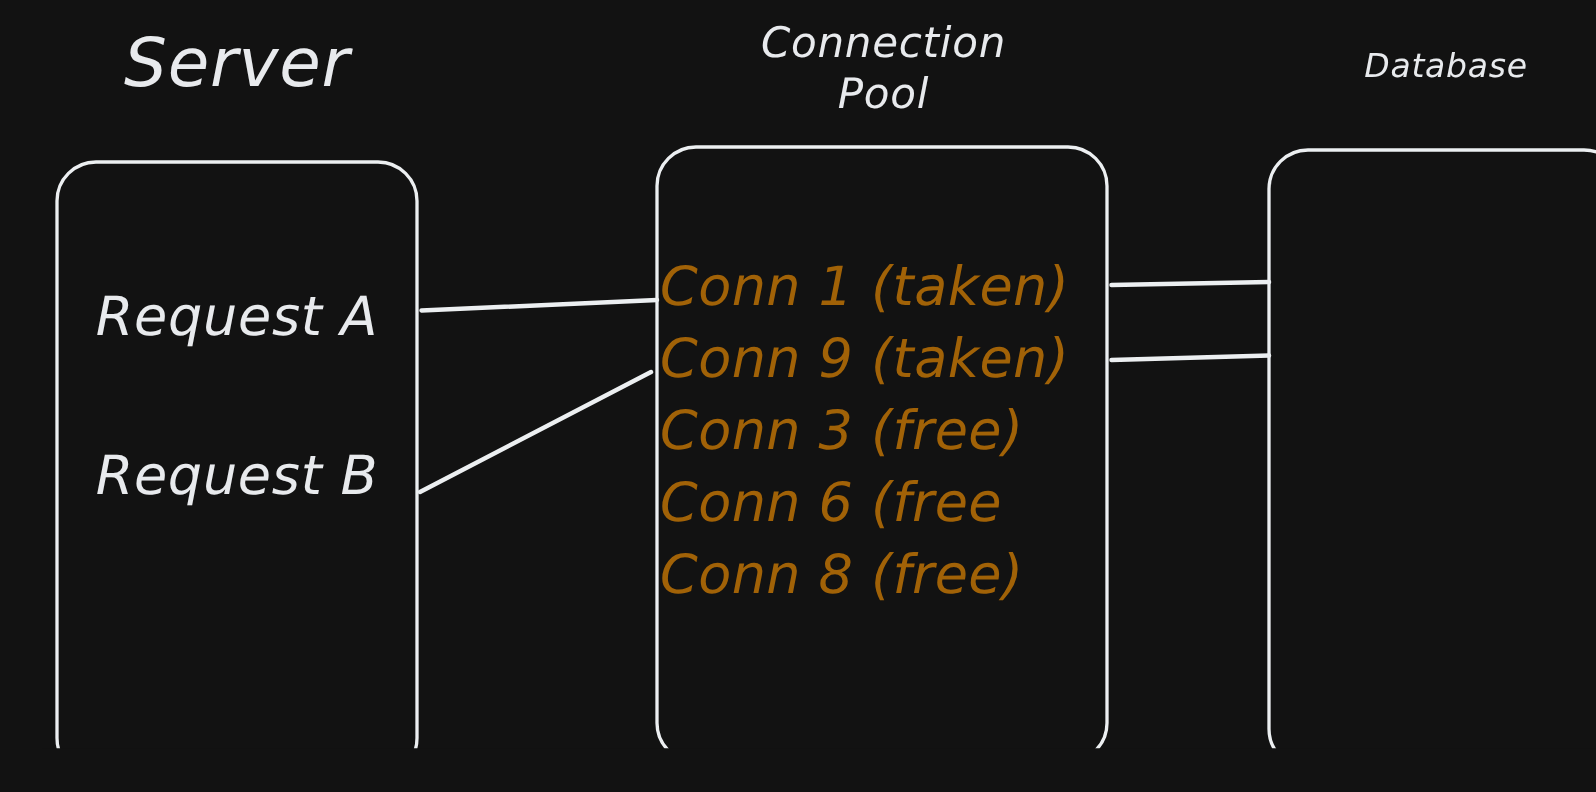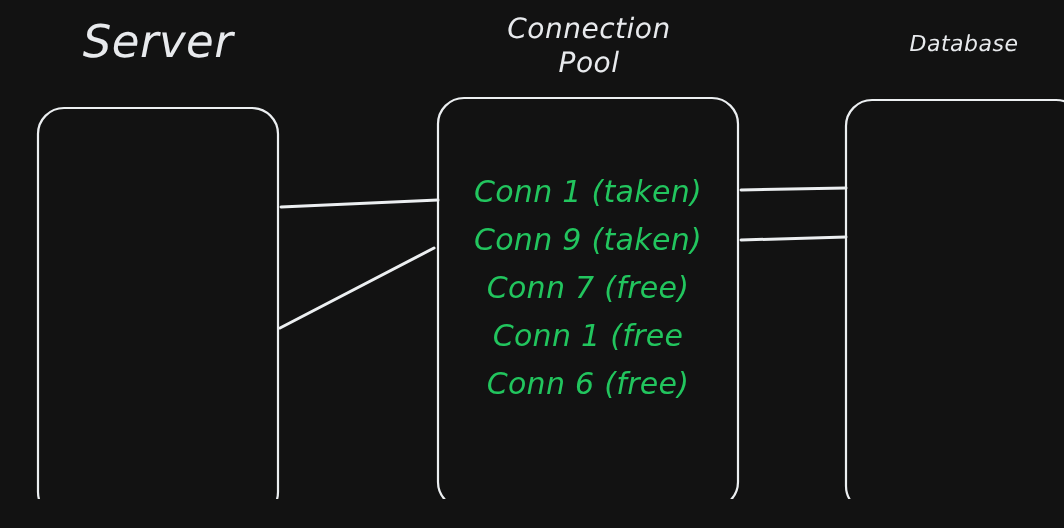--- a/index.html
+++ b/index.html
@@ -98,24 +98,24 @@
   }
   .pool-body {
     position: absolute;
     left: 412px;
     top: 168px;
     width: 296px;
     font-style: italic;
     font-weight: 300;
   }
   .pool-body .conn {
-    color: #22c55e;
-    font-size: 30px;
+    color: #a16207;
+    font-size: 36px;
     line-height: 48px;
-    text-align: center;
+    text-align: left;
     font-family: "DejaVu Sans", "Liberation Sans", sans-serif;
     letter-spacing: 0.3px;
   }
   .db-body {
     left: 818px;
     top: 268px;
     width: 236px;
     font-size: 29px;
     line-height: 36px;
     font-style: italic;
@@ -143,23 +143,28 @@
 
     <line class="edge-line" x1="713" y1="240" x2="818" y2="237"></line>
   </svg>
 
   <div class="label title-server">Server</div>
 
   <div class="label title-pool"><span>Connection</span><br><span>Pool</span></div>
 
   <div class="label title-db">Database</div>
 
+  <div class="server-body">
+    <div class="req">Request A</div>
+    <div class="server-gap"></div>
+    <div class="req">Request B</div>
+  </div>
 
   <div class="pool-body">
     <div class="conn">Conn 1 (taken)</div>
     <div class="conn">Conn 9 (taken)</div>
-    <div class="conn">Conn 7 (free)</div>
-    <div class="conn">Conn 1 (free</div>
-    <div class="conn">Conn 6 (free)</div>
+    <div class="conn">Conn 3 (free)</div>
+    <div class="conn">Conn 6 (free</div>
+    <div class="conn">Conn 8 (free)</div>
   </div>
 
 
 </div>
 
 </body></html>

